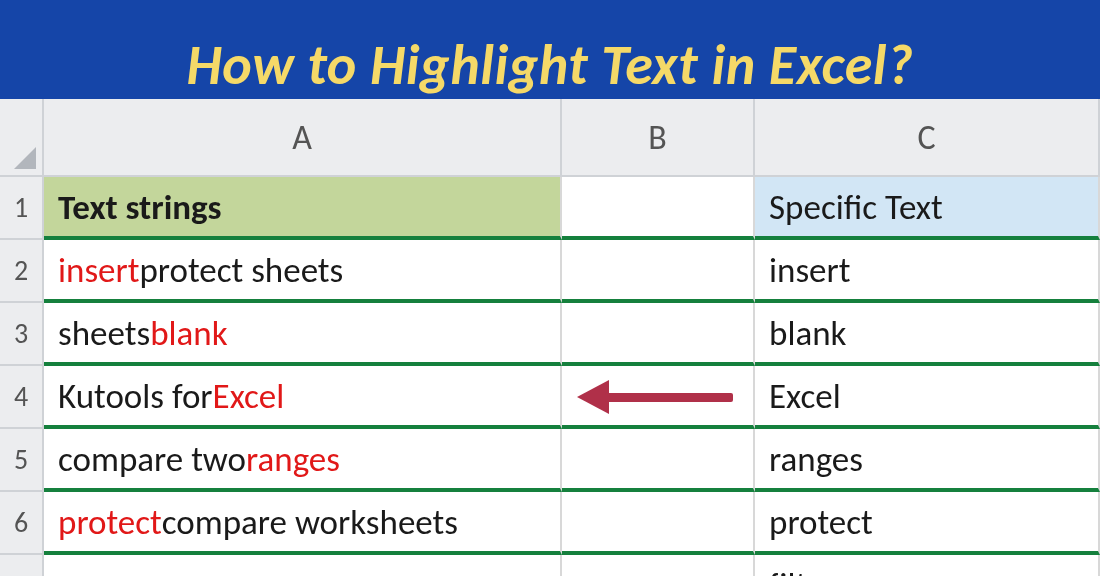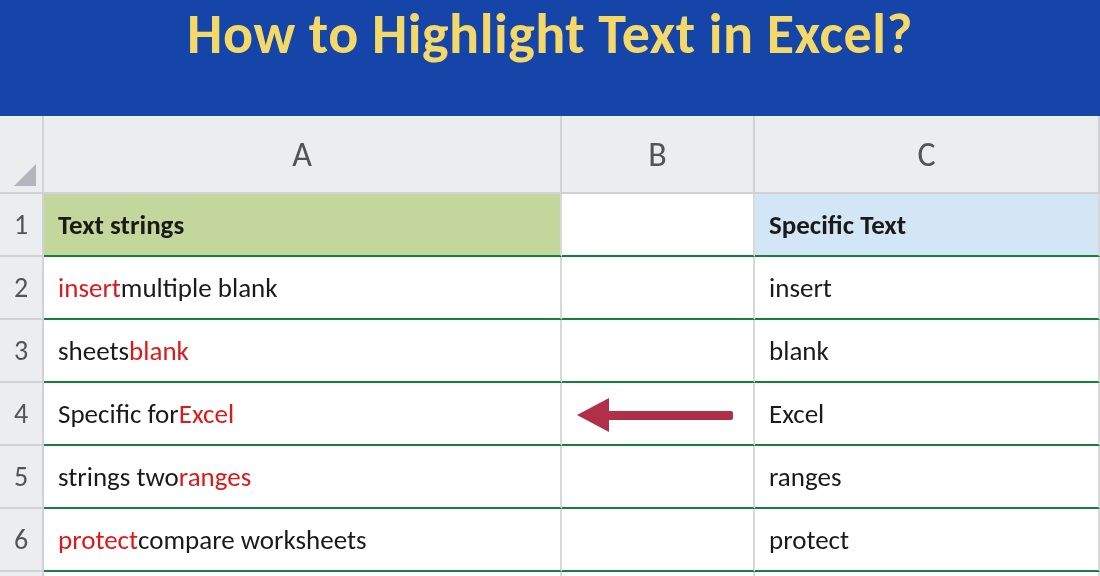--- a/index.html
+++ b/index.html
@@ -5,24 +5,25 @@
   * { box-sizing: border-box; margin: 0; padding: 0; }
   body {
     width: 1100px;
     height: 576px;
     background: #e8e8e8;
     font-family: Calibri, Arial, sans-serif;
     overflow: hidden;
   }
   .banner {
     background: #1545a8;
-    height: 116px;
+    height: 99px;
     display: flex;
-    align-items: flex-start;
+    align-items: flex-end;
     justify-content: center;
+    font-style: italic;
   }
   .banner-text {
     color: #f5d968;
     font-weight: 700;
     font-size: 56px;
     letter-spacing: 0.5px;
   }
   .sheet {
     position: relative;
     width: 100%;
@@ -68,31 +69,31 @@
     border-bottom: 2px solid #cfd2d6;
     display: flex;
     align-items: center;
     justify-content: center;
     font-size: 28px;
     color: #545454;
   }
   .cell {
     background: #ffffff;
     border-right: 2px solid #d8d8d8;
-    border-bottom: 2px solid #15803d;
+    border-bottom: 4px solid #15803d;
     padding: 0 14px;
     display: flex;
     align-items: center;
-    font-size: 27px;
+    font-size: 35px;
     color: #1a1a1a;
     white-space: nowrap;
     overflow: hidden;
   }
   .cell.header-a { background: #c3d69b; font-weight: 700; }
-  .cell.header-c { background: #d2e6f5; font-weight: 700; text-align: right; }
+  .cell.header-c { background: #d2e6f5; font-weight: 400; text-align: right; }
   .hl { color: #e11818; }
   .arrow-wrap {
     position: relative;
     display: flex;
     align-items: center;
     justify-content: center;
   }
   .arrow {
     width: 150px;
     height: 24px;
@@ -134,49 +135,49 @@
 
   <div class="grid">
     <div class="row-head">1</div>
     <div class="cell header-a">Text strings</div>
     <div class="cell"></div>
     <div class="cell header-c">Specific Text</div>
 
     <div class="row-head">2</div>
     <div class="cell">
         <span class="hl">insert</span>
-        <span> multiple blank</span>
+        <span> protect sheets</span>
       </div>
     <div class="cell"></div>
     <div class="cell">insert</div>
 
     <div class="row-head">3</div>
     <div class="cell">
         <span>sheets </span>
         <span class="hl">blank</span>
       </div>
     <div class="cell"></div>
     <div class="cell">blank</div>
 
     <div class="row-head">4</div>
     <div class="cell">
-        <span>Specific for </span>
+        <span>Kutools for </span>
         <span class="hl">Excel</span>
       </div>
     <div class="cell arrow-wrap">
       <div class="arrow">
         <div class="arrow-head"></div>
         <div class="arrow-line"></div>
       </div>
     </div>
     <div class="cell">Excel</div>
 
     <div class="row-head">5</div>
     <div class="cell">
-        <span>strings two </span>
+        <span>compare two </span>
         <span class="hl">ranges</span>
       </div>
     <div class="cell"></div>
     <div class="cell">ranges</div>
 
     <div class="row-head">6</div>
     <div class="cell">
         <span class="hl">protect</span>
         <span> compare worksheets</span>
       </div>

